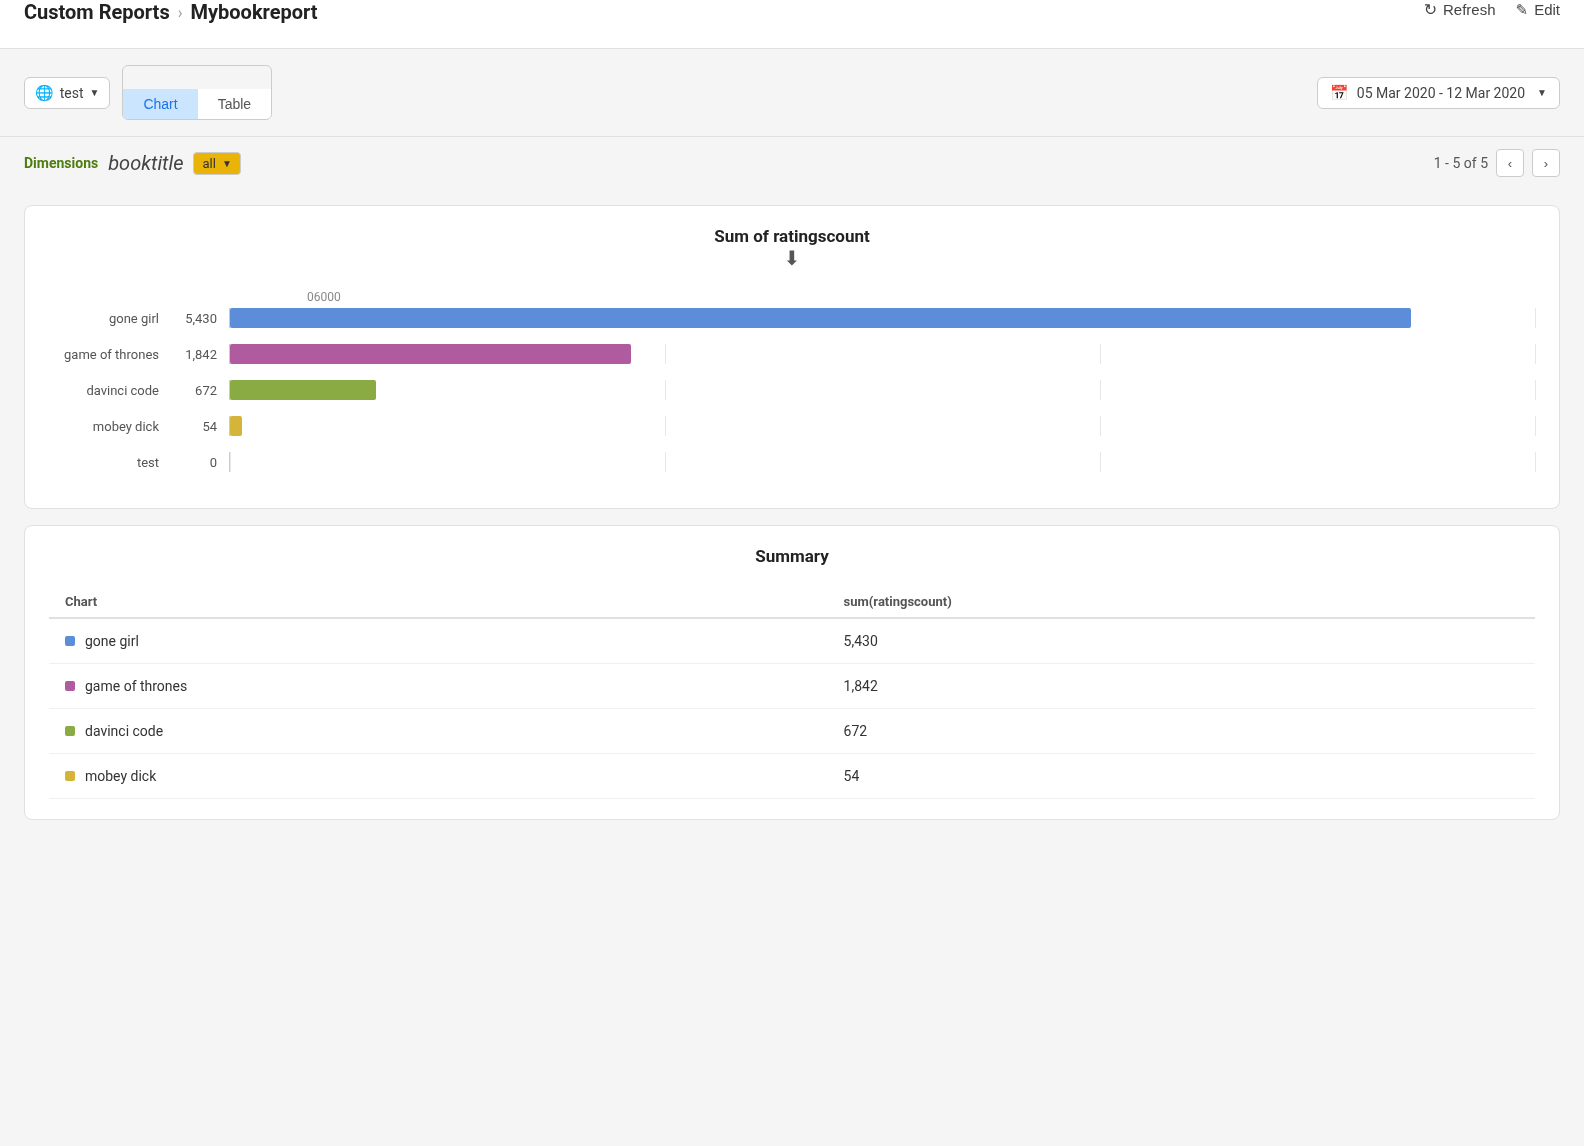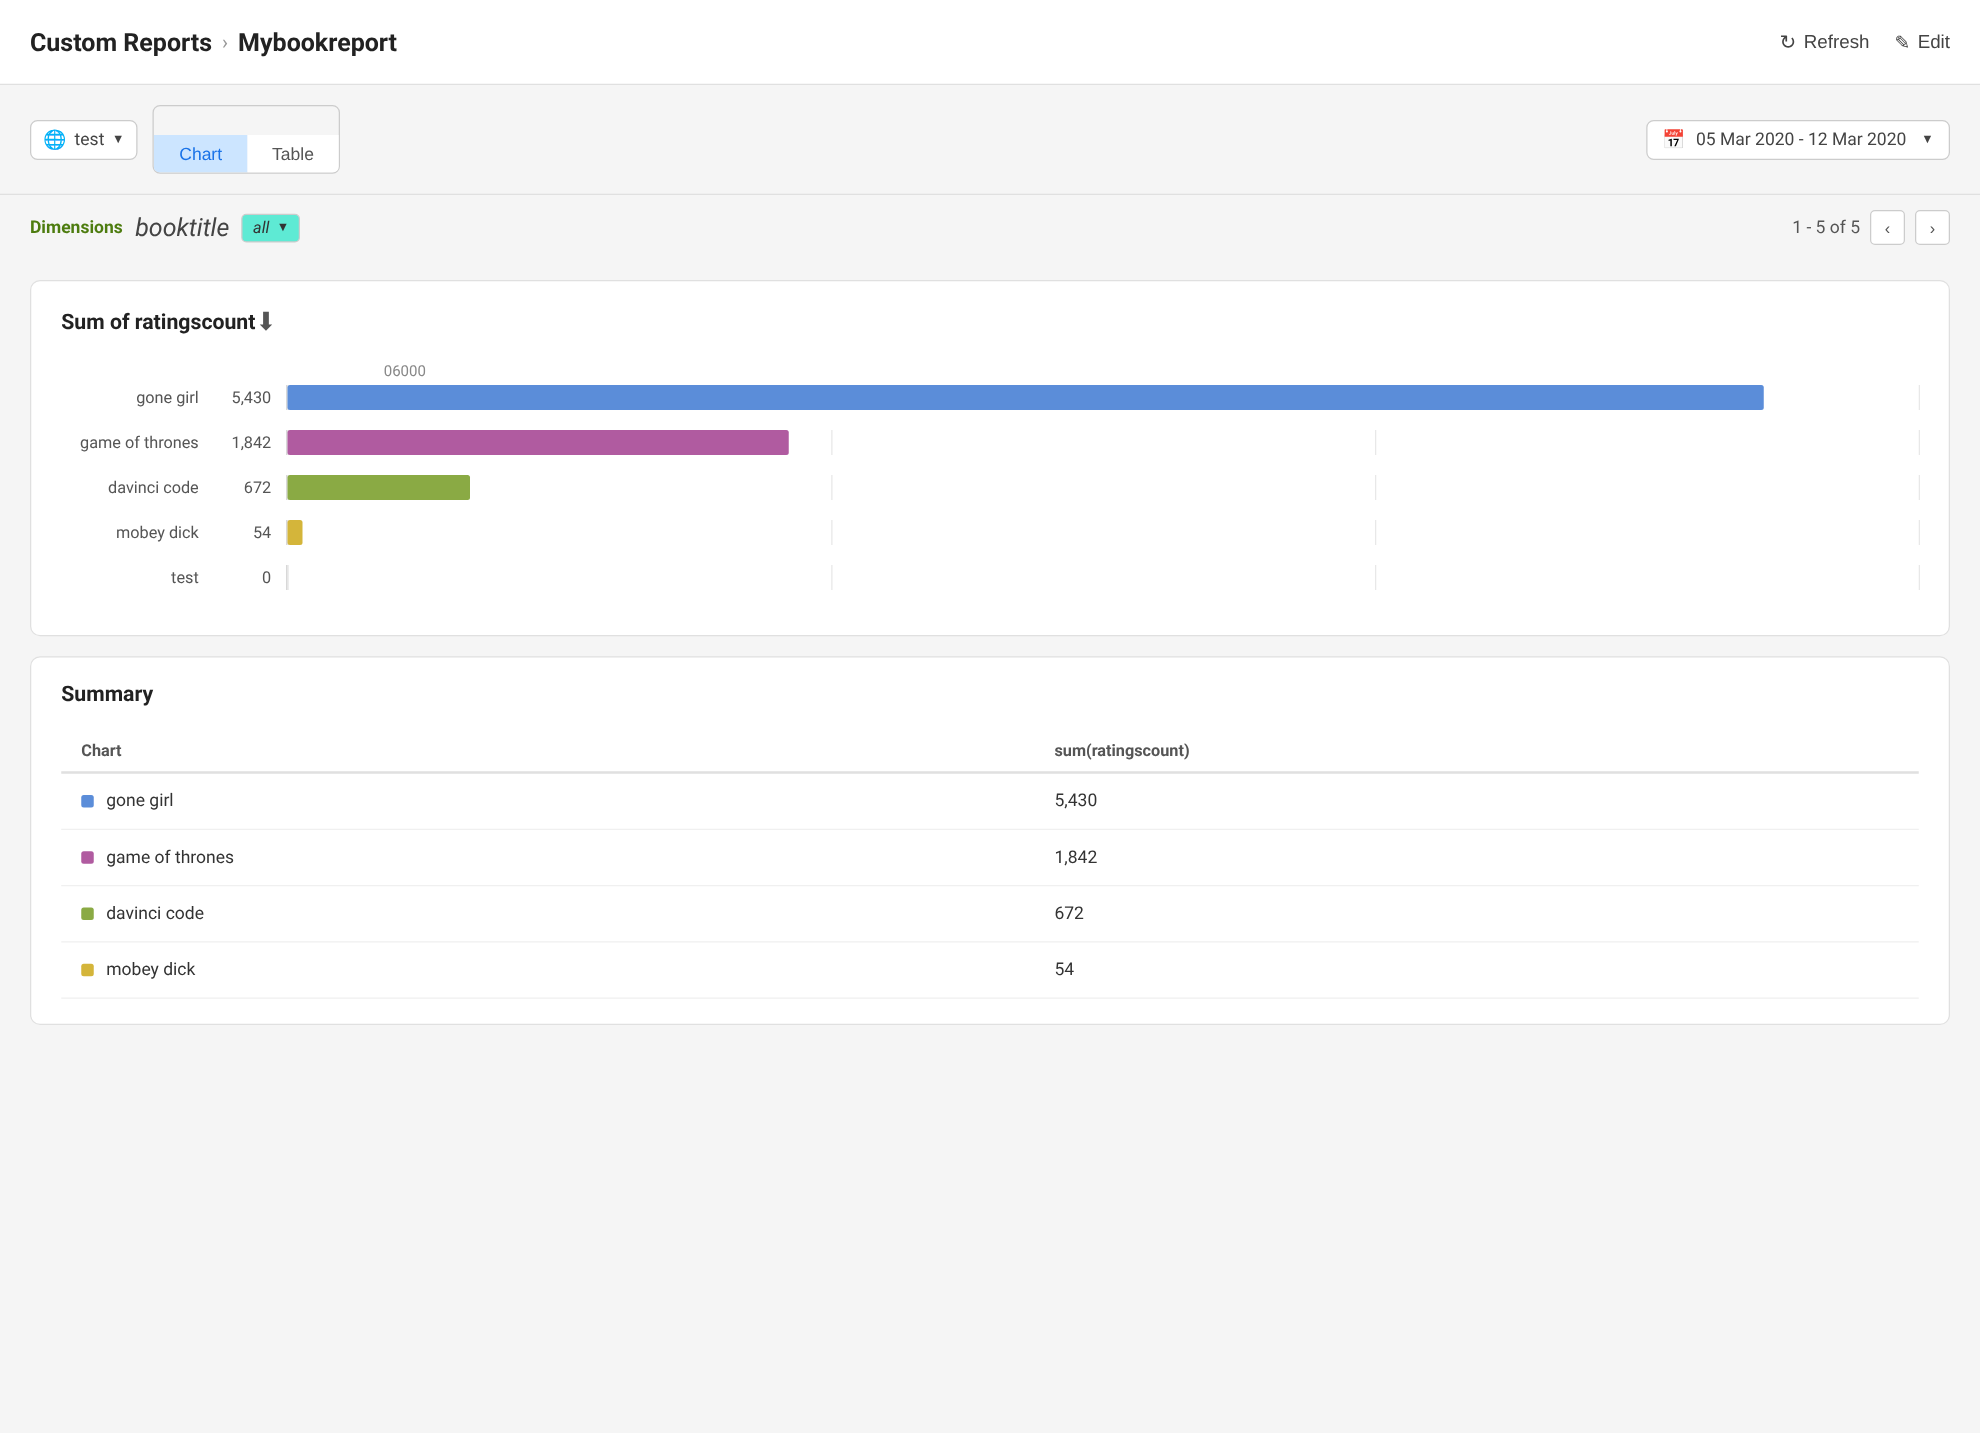--- a/index.html
+++ b/index.html
@@ -3,23 +3,23 @@
   <meta charset="utf-8">
   <style>
     * { box-sizing: border-box; margin: 0; padding: 0; }
     body { font-family: -apple-system, BlinkMacSystemFont, 'Segoe UI', Roboto, sans-serif; background: #f5f5f5; color: #333; font-size: 14px; }
 
     
     .header {
       background: #fff;
       border-bottom: 1px solid #e0e0e0;
       padding: 0 24px;
-      height: 68px;
-      display: flex;
-      align-items: center;
+      height: 49px;
+      display: flex;
+      align-items: flex-start;
       justify-content: space-between;
     }
     .header-left {
       display: flex;
       align-items: center;
       gap: 8px;
     }
     .header-title-main {
       font-size: 20px;
       font-weight: 700;
@@ -133,24 +133,23 @@
       color: #444;
       font-style: italic;
     }
     .dimension-filter {
       display: flex;
       align-items: center;
       gap: 4px;
       border: 1px solid #ccc;
       border-radius: 4px;
       padding: 3px 8px;
-      background: #5eead4;
+      background: #eab308;
       cursor: pointer;
       font-size: 13px;
-      font-style: italic;
     }
     .pagination {
       display: flex;
       align-items: center;
       gap: 8px;
       font-size: 14px;
       color: #555;
     }
     .page-btn {
       width: 28px;
@@ -177,22 +176,23 @@
     
     .card {
       background: #fff;
       border-radius: 8px;
       border: 1px solid #e0e0e0;
       padding: 20px 24px;
     }
     .card-header {
       display: flex;
       align-items: center;
-      justify-content: flex-start;
+      justify-content: center;
       margin-bottom: 20px;
+      flex-direction: column;
     }
     .card-title {
       font-size: 17px;
       font-weight: 700;
       color: #222;
     }
     .download-btn {
       background: none;
       border: none;
       cursor: pointer;

